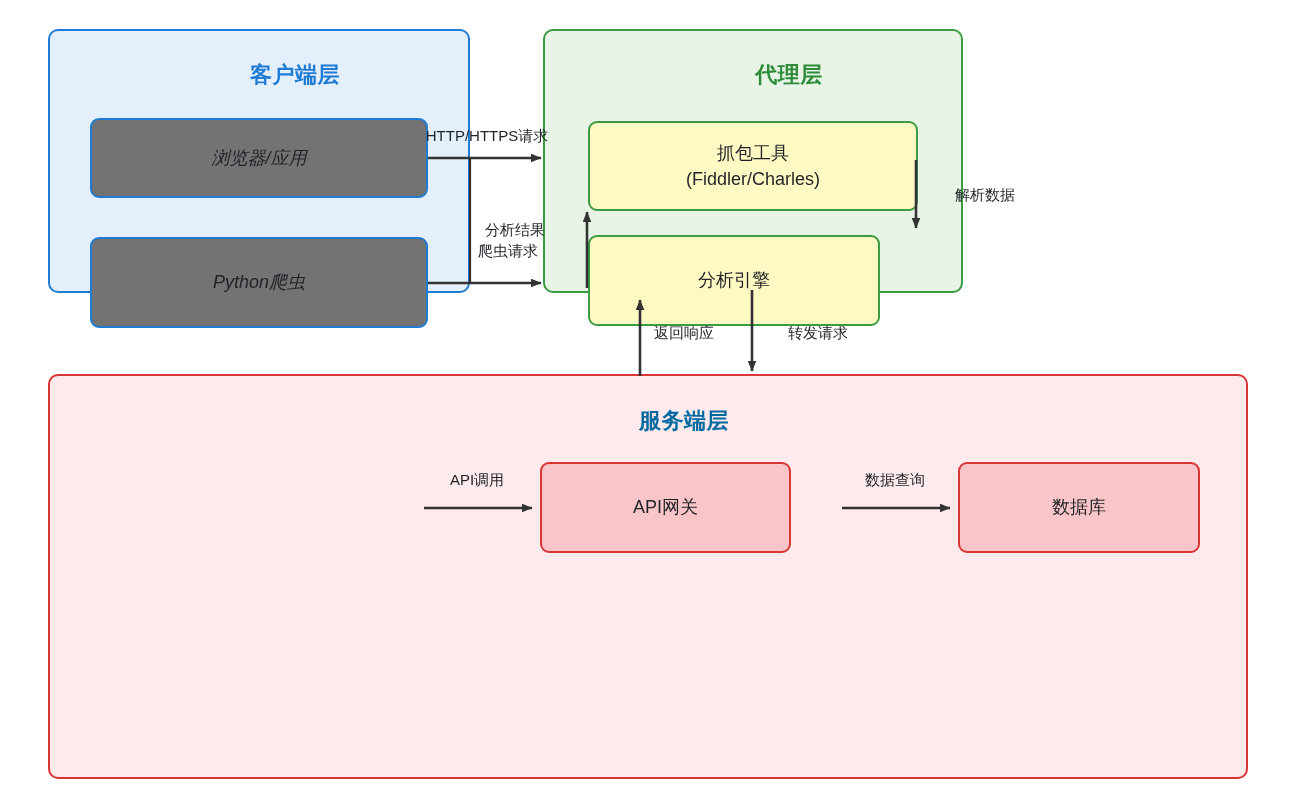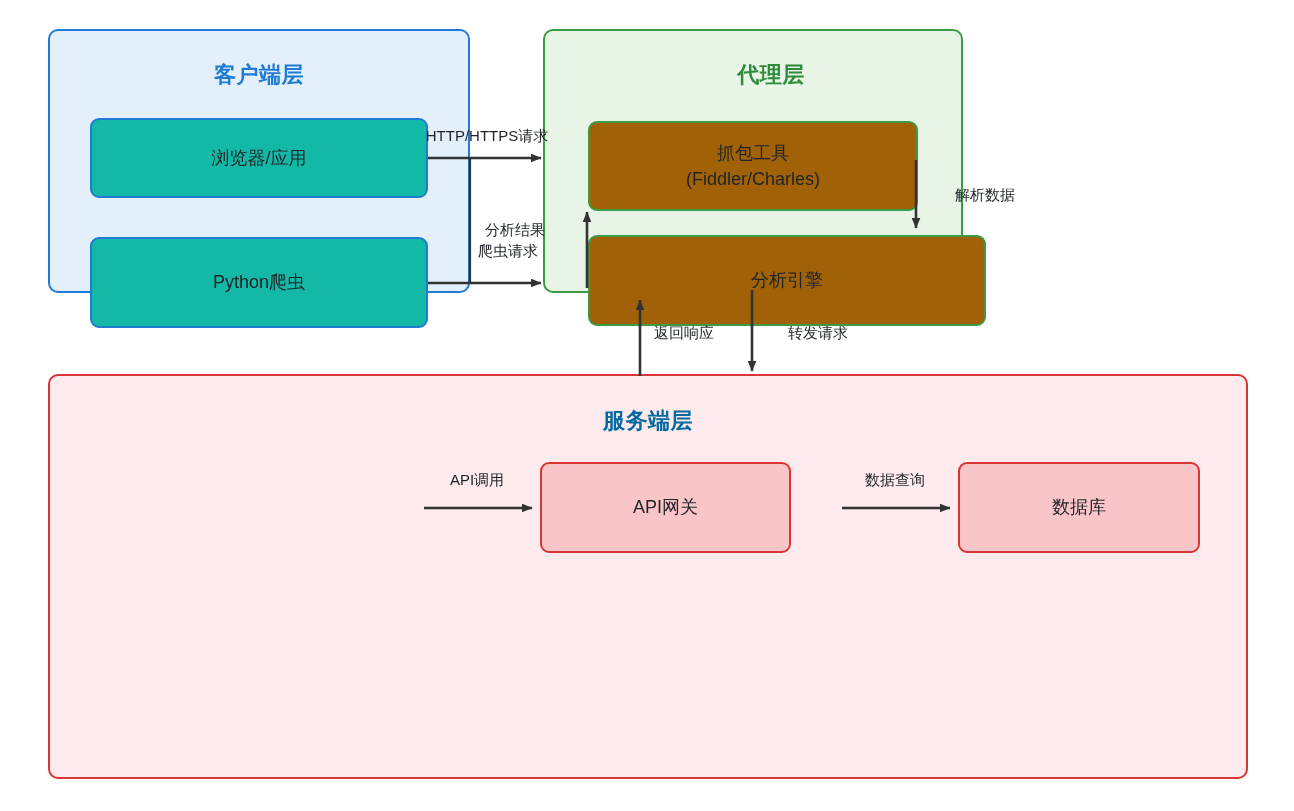--- a/index.html
+++ b/index.html
@@ -34,44 +34,46 @@
     align-items: center;
     justify-content: center;
   }
   .layer-title {
     position: absolute;
     font-weight: bold;
     font-size: 22px;
     white-space: nowrap;
     transform: translateX(-50%);
     letter-spacing: 0.5px;
+    margin-left: 36px;
   }
   .node-label {
     font-size: 18px;
     color: #1f2328;
     white-space: nowrap;
     line-height: 1.45;
   }
   
   .c-client {
     background: #e3f0fc;
     border: 2.5px solid #1f7bd4;
   }
   .n-client {
-    background: #14b8a6;
+    background: #737373;
     border: 2.5px solid #1f7bd4;
+    font-style: italic;
   }
   .t-client { color: #1f7bd4; }
   
   .c-proxy {
     background: #e8f5e6;
     border: 2.5px solid #3c9a42;
   }
   .n-proxy {
-    background: #a16207;
+    background: #fef9c3;
     border: 2.5px solid #3c9a42;
   }
   .t-proxy { color: #2e8b3a; }
   
   .c-server {
     background: #fdeaec;
     border: 2.5px solid #d93535;
   }
   .n-server {
     background: #f9c5c8;
@@ -106,28 +108,28 @@
 
   <div class="node-box n-client" style="left:90px; top:118px; width:338px; height:80px;">
     <span class="node-label">浏览器/应用</span>
   </div>
 
   <div class="node-box n-client" style="left:90px; top:237px; width:338px; height:91px;">
     <span class="node-label">Python爬虫</span>
   </div>
 
   <div class="container-box c-proxy" style="left:543px; top:29px; width:420px; height:264px;"></div>
-  <div class="layer-title t-proxy" style="left:771px; top:60px;">代理层</div>
+  <div class="layer-title t-proxy" style="left:753px; top:60px;">代理层</div>
 
   <div class="node-box n-proxy" style="left:588px; top:121px; width:330px; height:90px;">
     <span class="node-label">抓包工具</span>
     <span class="node-label">(Fiddler/Charles)</span>
   </div>
 
-  <div class="node-box n-proxy" style="left:588px; top:235px; width:398px; height:91px;">
+  <div class="node-box n-proxy" style="left:588px; top:235px; width:292px; height:91px;">
     <span class="node-label">分析引擎</span>
   </div>
 
   <div class="container-box c-server" style="left:48px; top:374px; width:1200px; height:405px;"></div>
   <div class="layer-title t-server" style="left:648px; top:406px;">服务端层</div>
 
 
   <div class="node-box n-server" style="left:540px; top:462px; width:251px; height:91px;">
     <span class="node-label">API网关</span>
   </div>

